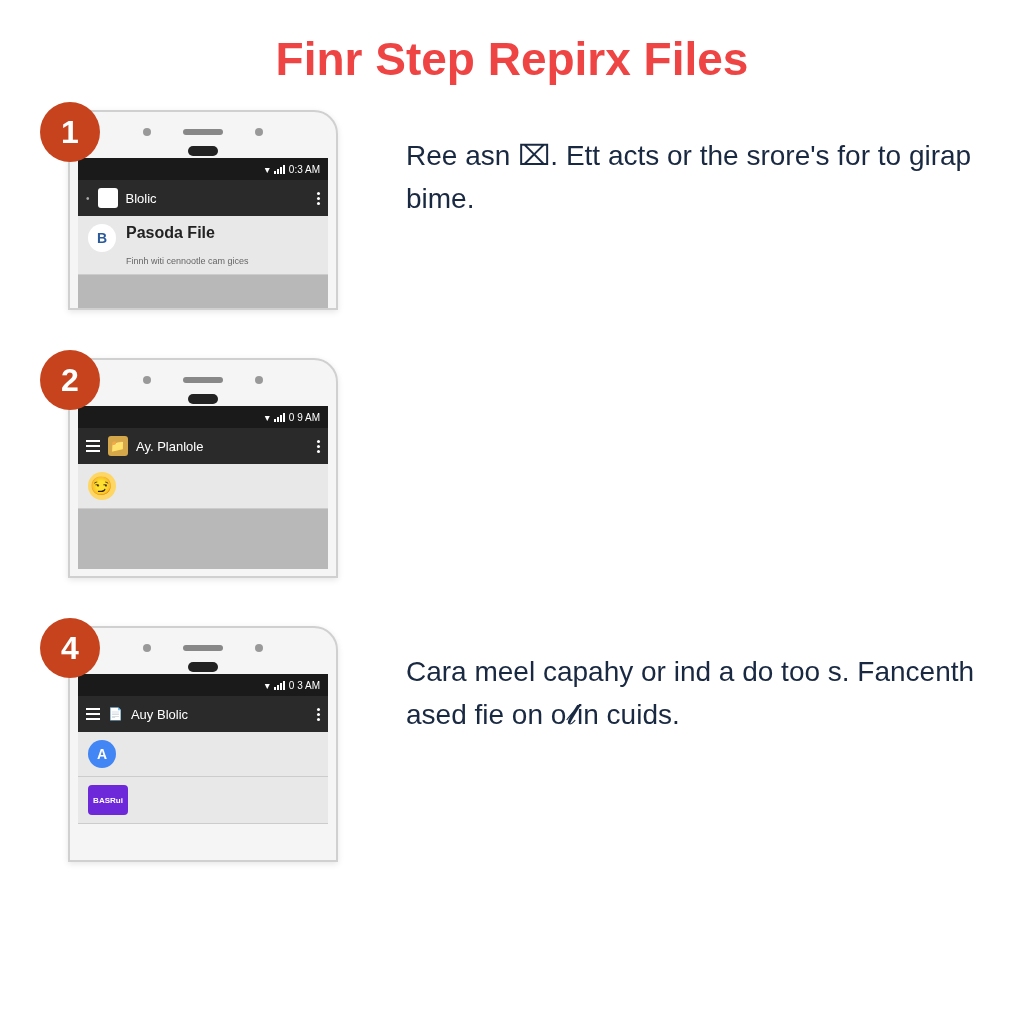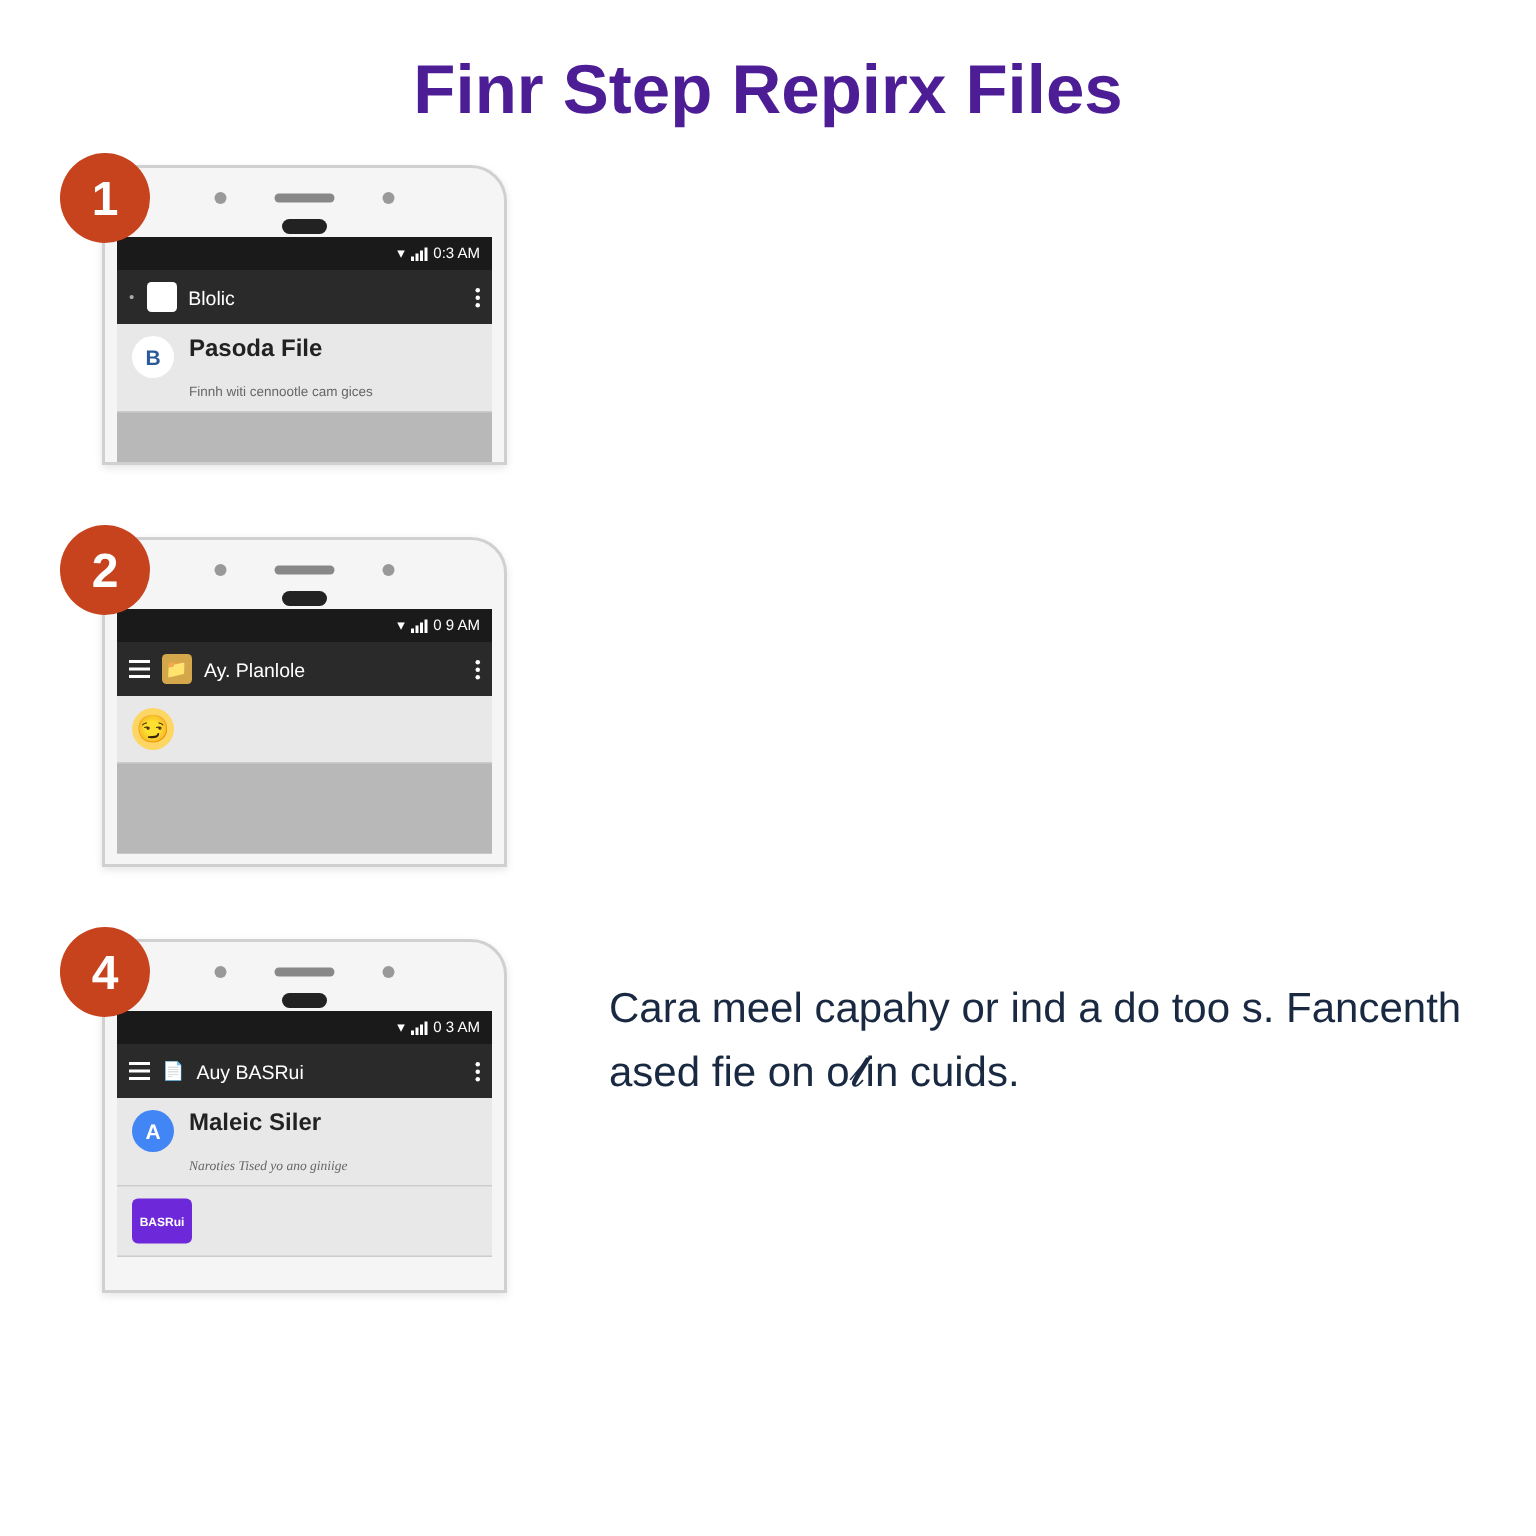--- a/index.html
+++ b/index.html
@@ -7,21 +7,21 @@
   width: 1024px;
   height: 1024px;
   background: #ffffff;
   font-family: -apple-system, BlinkMacSystemFont, 'Segoe UI', Arial, sans-serif;
   overflow: hidden;
 }
 .page-title {
   text-align: center;
   font-size: 46px;
   font-weight: 700;
-  color: #4c1d95;
+  color: #ef4444;
   padding: 32px 0 24px;
 }
 .steps-container {
   padding: 0 48px;
 }
 .step-row {
   display: flex;
   align-items: flex-start;
   margin-bottom: 48px;
   position: relative;
@@ -219,20 +219,23 @@
             <div class="notif-icon">B</div>
             <div class="notif-text">
               <div class="notif-title">Pasoda File</div>
               <div class="notif-sub">Finnh witi cennootle cam gices</div>
             </div>
           </div>
           <div class="screen-body"></div>
         </div>
       </div>
     </div>
+    <div class="text-col">
+      <p class="step-text">Ree asn ⌧. Ett acts or the srore's for to girap bime.</p>
+    </div>
   </div>
 
   <div class="step-row">
     <div class="step-badge">2</div>
     <div class="phone-col">
       <div class="phone cut" style="height:220px">
 
         <div class="phone-top">
           <span class="phone-dot"></span>
           <span class="phone-speaker"></span>
@@ -295,33 +298,29 @@
               </span>
             <span>0 3 AM</span>
           </div>
           <div class="app-bar">
             <span class="hamburger">
                 <span></span>
                 <span></span>
                 <span></span>
               </span>
             <span style="font-size:12px">📄</span>
-            <span>Auy BASRui</span>
+            <span>Auy Blolic</span>
             <span class="app-bar-menu">
                 <span></span>
                 <span></span>
                 <span></span>
               </span>
           </div>
           <div class="notif">
             <div class="notif-icon blue">A</div>
-            <div class="notif-text">
-              <div class="notif-title">Maleic Siler</div>
-              <div class="notif-sub serif">Naroties Tised yo ano giniige</div>
-            </div>
           </div>
           <div class="notif" style="background:#e8e8e8">
             <div class="notif-icon square">BASRui</div>
           </div>
         </div>
       </div>
     </div>
     <div class="text-col">
       <p class="step-text">Cara meel capahy or ind a do too s. Fancenth ased fie on o𝓵in cuids.</p>
     </div>

